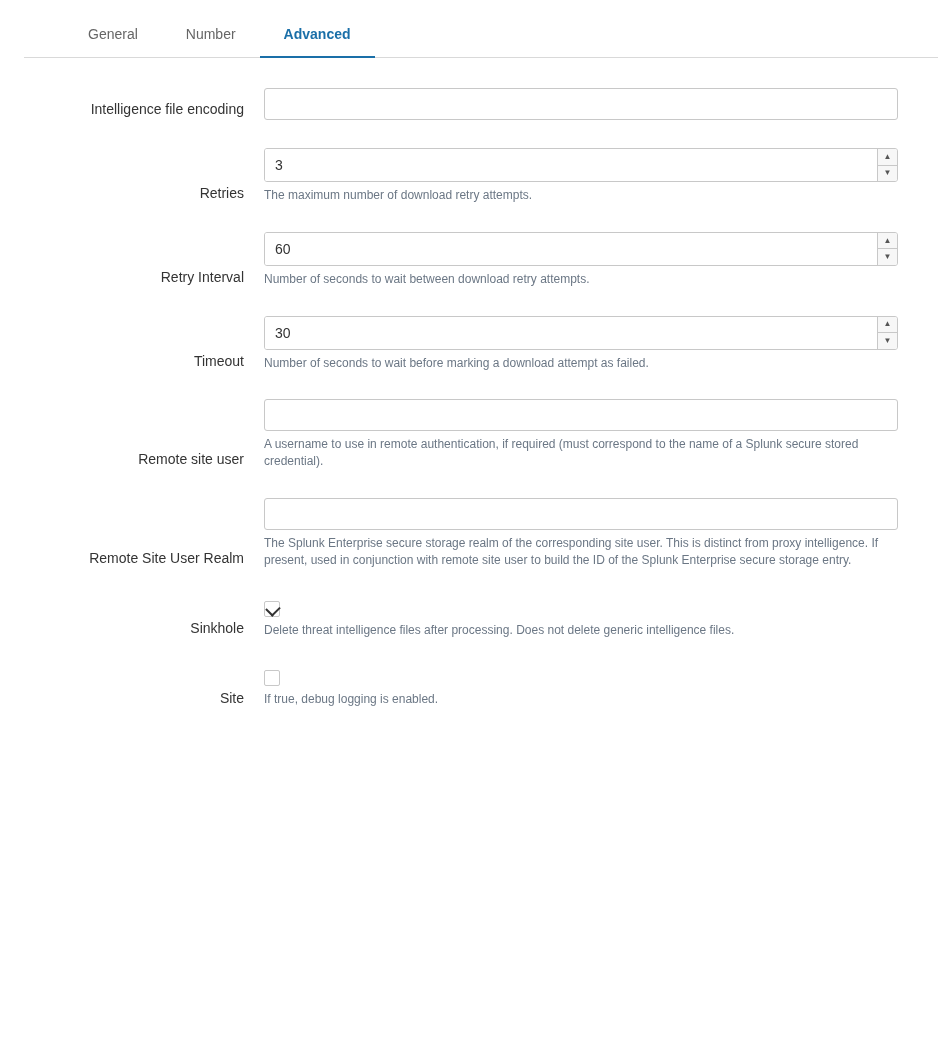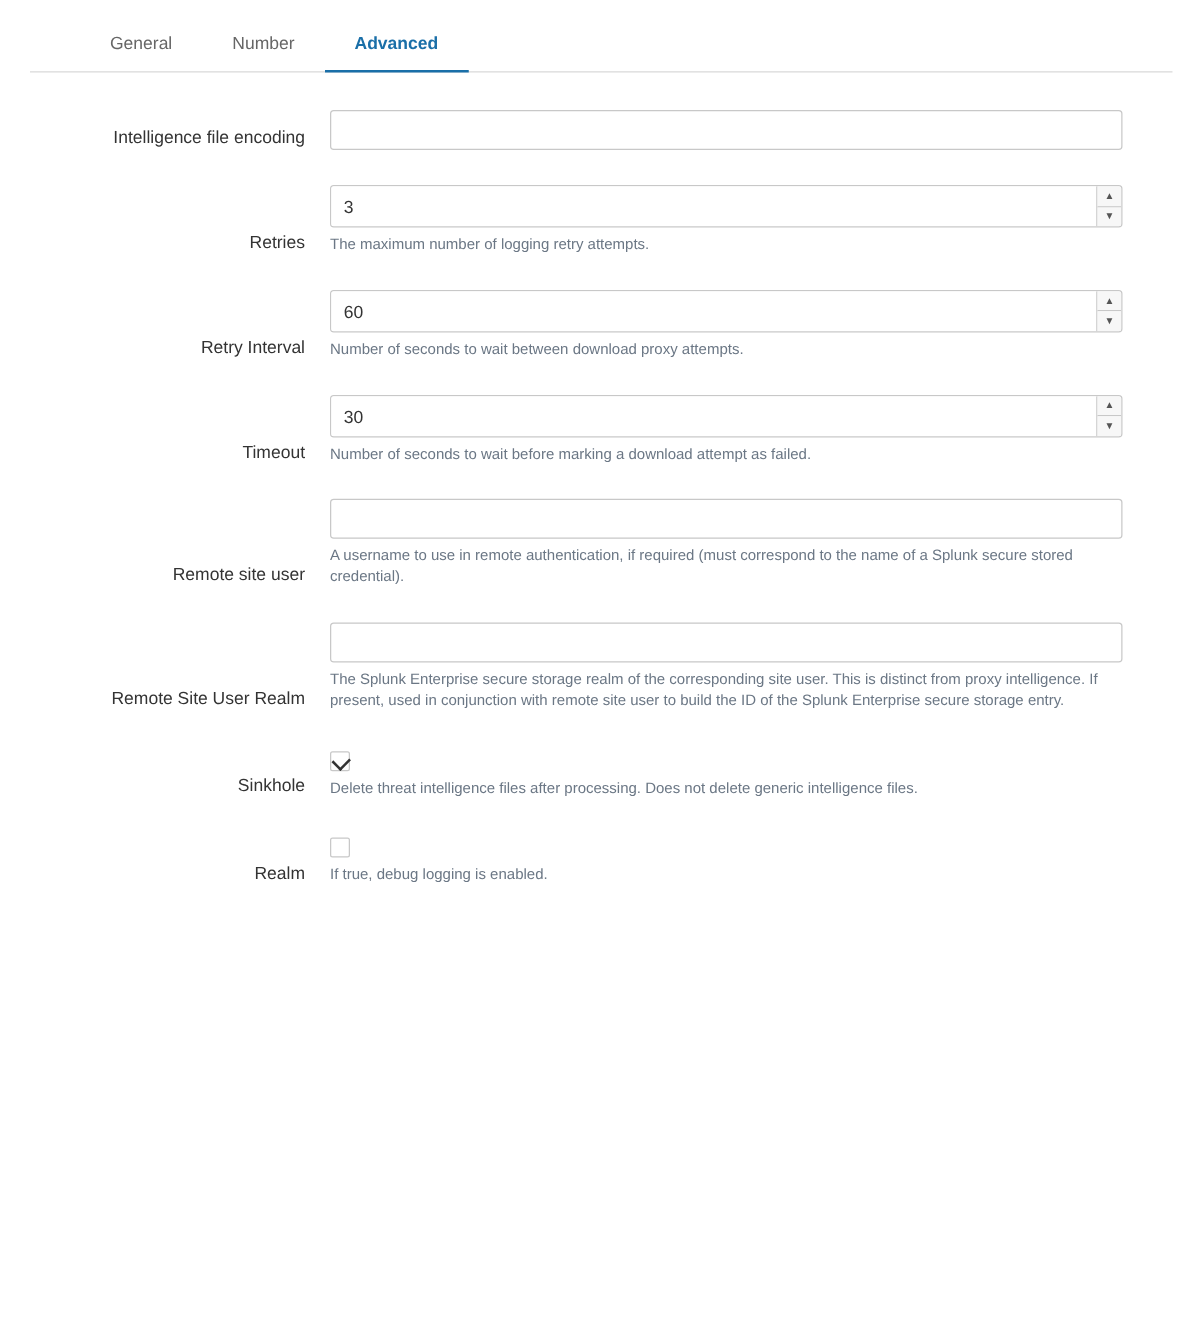--- a/index.html
+++ b/index.html
@@ -208,39 +208,39 @@
       </div>
       <div class="form-field">
         <div class="number-input-wrapper">
           <input type="number" class="number-input" value="3" style="">
           <div class="spinner-buttons">
             <button class="spinner-btn">▲</button>
             <button class="spinner-btn">▼</button>
           </div>
         </div>
         <div class="help-text">
-          <span>The maximum number of logging retry attempts.</span>
+          <span>The maximum number of download retry attempts.</span>
         </div>
       </div>
     </div>
 
     <div class="form-row">
       <div class="form-label">
         <span>Retry Interval</span>
       </div>
       <div class="form-field">
         <div class="number-input-wrapper">
           <input type="number" class="number-input" value="60" style="">
           <div class="spinner-buttons">
             <button class="spinner-btn">▲</button>
             <button class="spinner-btn">▼</button>
           </div>
         </div>
         <div class="help-text">
-          <span>Number of seconds to wait between download proxy attempts.</span>
+          <span>Number of seconds to wait between download retry attempts.</span>
         </div>
       </div>
     </div>
 
     <div class="form-row">
       <div class="form-label">
         <span>Timeout</span>
       </div>
       <div class="form-field">
         <div class="number-input-wrapper">
@@ -289,21 +289,21 @@
           <input type="checkbox" class="checkbox-input" checked="" style="">
         </div>
         <div class="help-text">
           <span>Delete threat intelligence files after processing. Does not delete generic intelligence files.</span>
         </div>
       </div>
     </div>
 
     <div class="form-row">
       <div class="form-label">
-        <span>Realm</span>
+        <span>Site</span>
       </div>
       <div class="form-field">
         <div class="checkbox-wrapper">
           <input type="checkbox" class="checkbox-input" style="">
         </div>
         <div class="help-text">
           <span>If true, debug logging is enabled.</span>
         </div>
       </div>
     </div>

